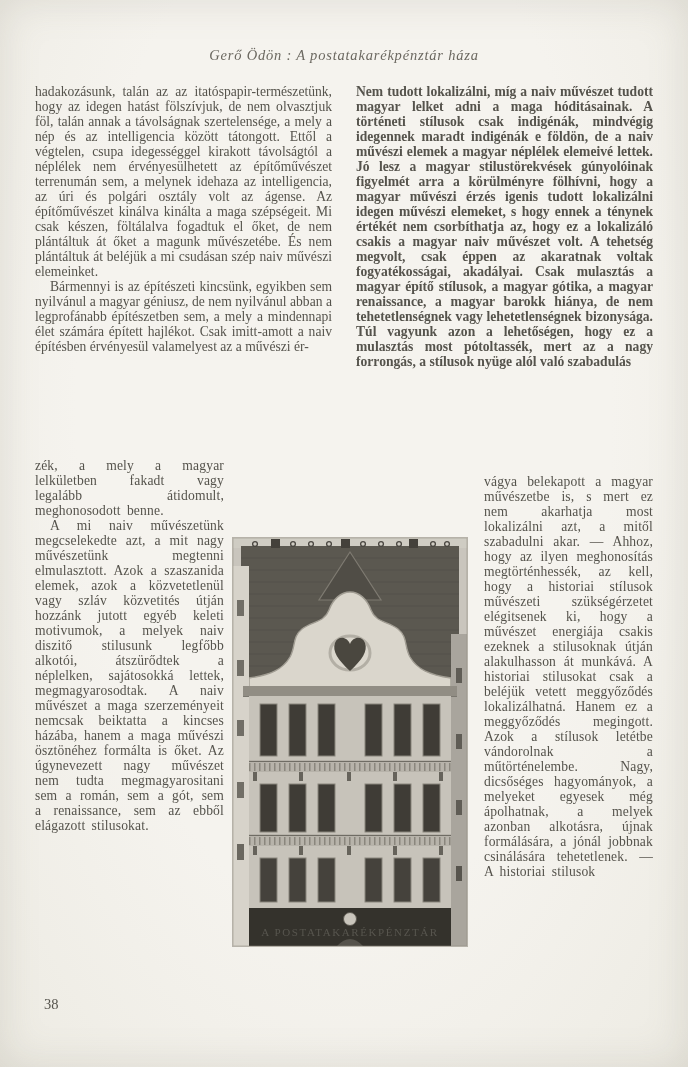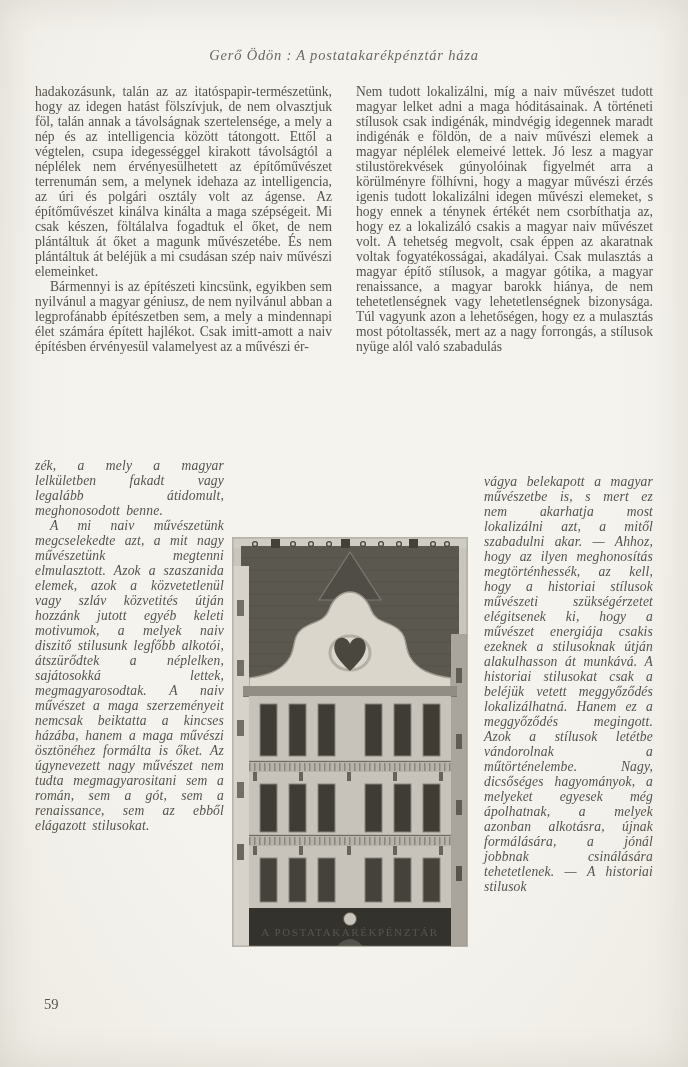--- a/index.html
+++ b/index.html
@@ -24,24 +24,24 @@
   .txtblock{
     position:absolute;
     text-align:justify;
     font-size:13.6px;
     line-height:15px;
     color:#55534c;
   }
   .txtblock p{margin:0;padding:0;}
   .txtblock p.indent{text-indent:15px;}
   #left-wide  {left:35px;  top:84px;  width:297px;}
-  #right-wide {left:356px; top:84px;  width:297px;}
+  #right-wide {left:356px; top:84px;  width:297px;font-weight:bold;}
   #left-narrow{left:35px;  top:458px; width:189px; word-spacing:2.6px;}
   #right-narrow{left:484px;top:474px; width:169px; word-spacing:2.8px;}
-  #left-narrow, #right-narrow{letter-spacing:.15px;font-style:italic;}
+  #left-narrow, #right-narrow{letter-spacing:.15px;}
   .figure{
     position:absolute;left:233px;top:538px;width:234px;
   }
   .figure svg{display:block;outline:1px solid #b6b2a9;}
   .caption{
     position:absolute;left:218px;top:924px;width:264px;
     text-align:center;
     font-size:11px;
     letter-spacing:1.6px;
     line-height:17px;
@@ -208,15 +208,15 @@
       </g>
 
       <rect x="0" y="0" width="234" height="408" fill="none" stroke="#8f8b82" stroke-width="1" opacity="0.5"></rect>
     </svg>
   </div>
 
   <div class="caption">
     <div>A POSTATAKARÉKPÉNZTÁR</div>
   </div>
 
-  <div class="page-number">59</div>
+  <div class="page-number">38</div>
 
 </div>
 
 </body></html>

